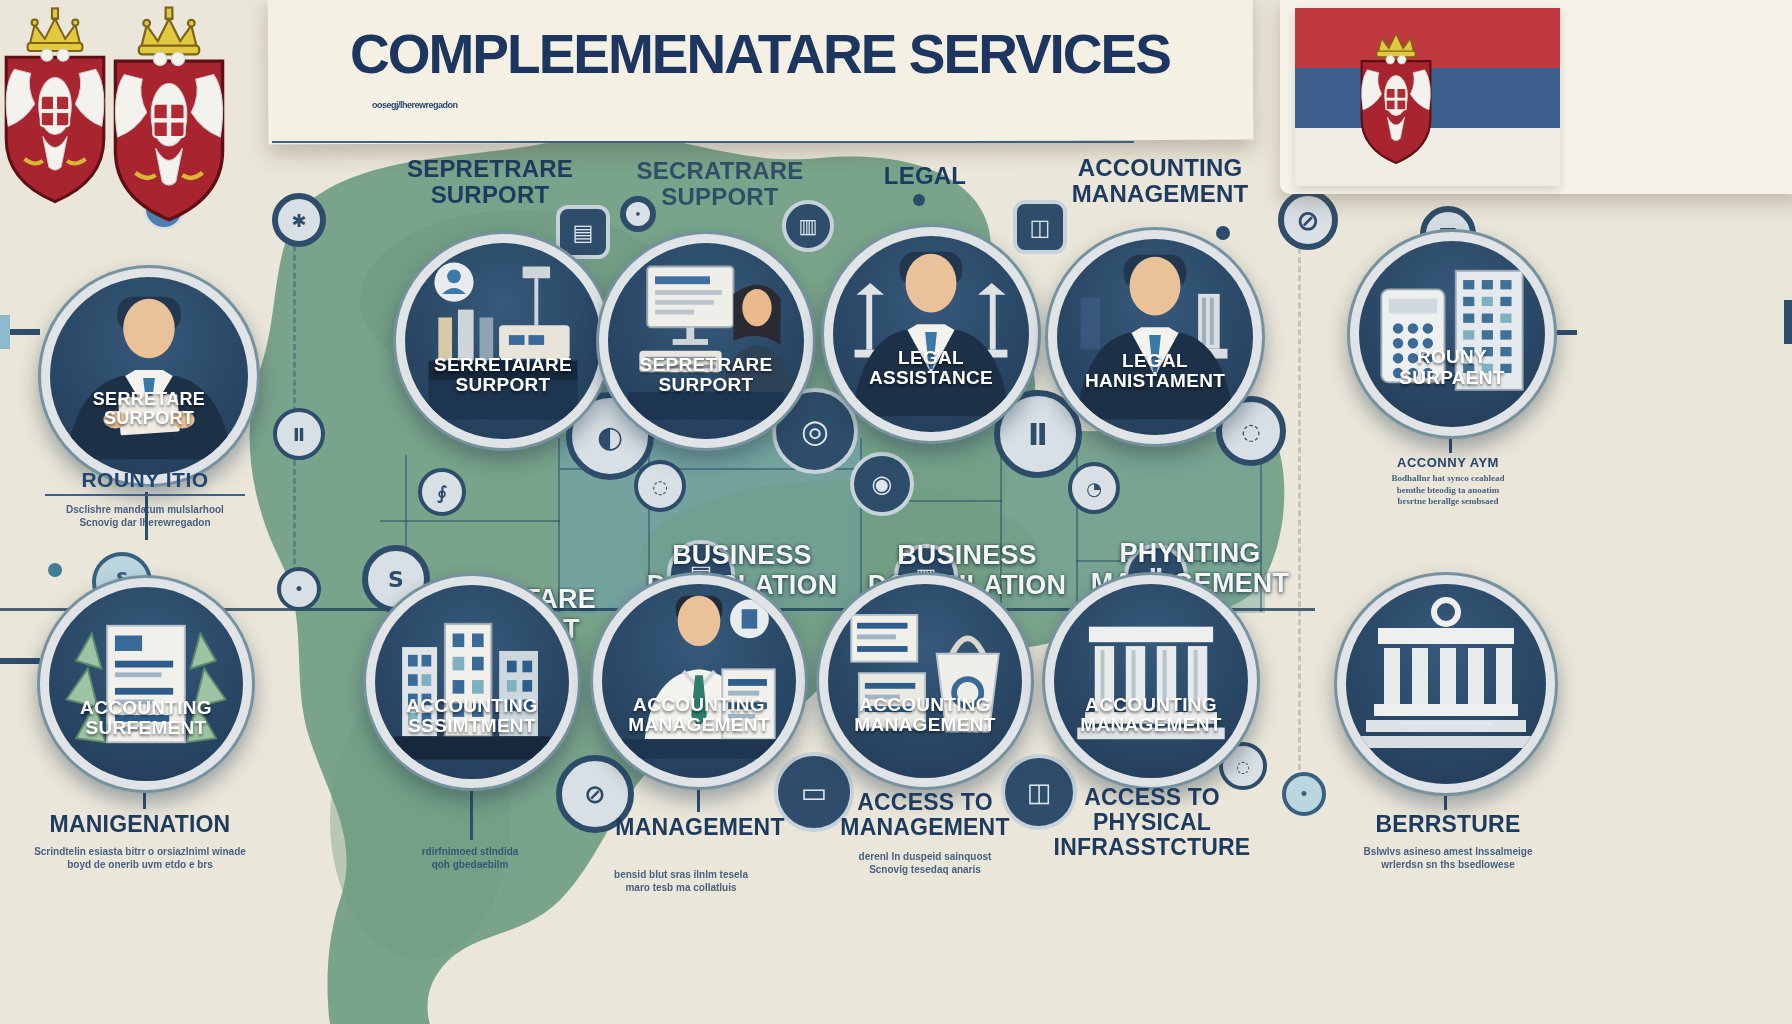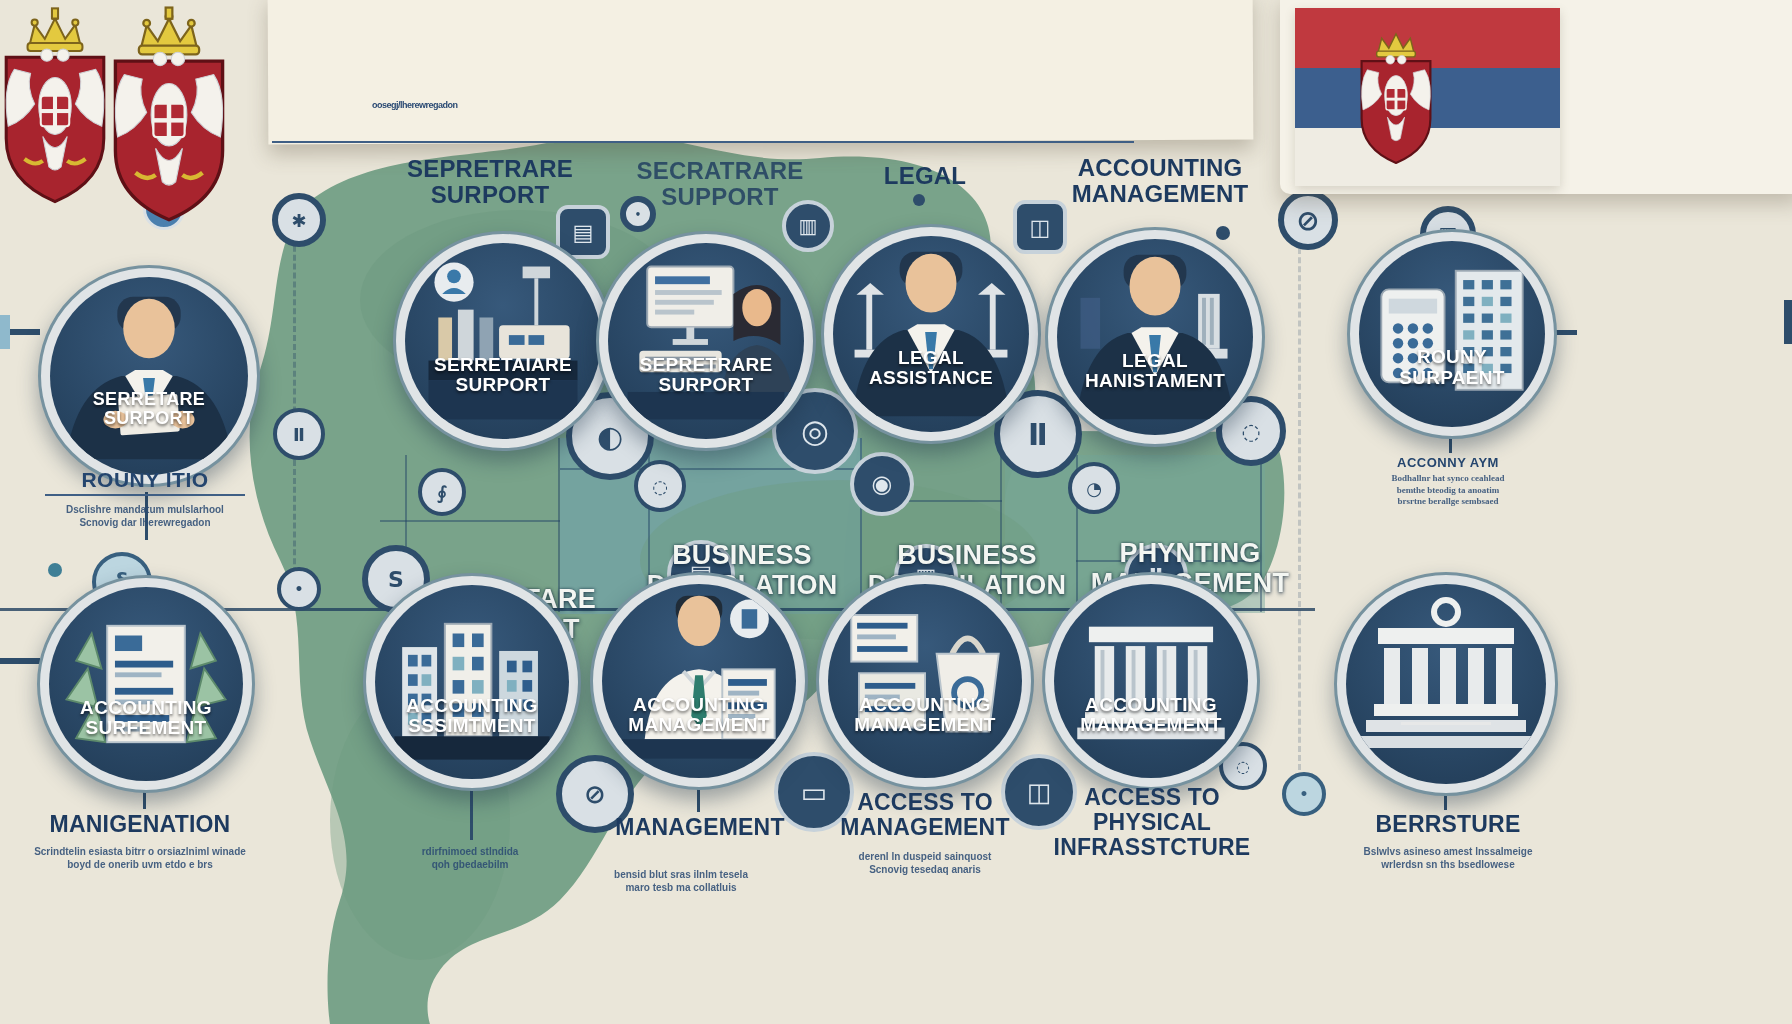--- a/index.html
+++ b/index.html
@@ -146,20 +146,21 @@
       <path d="M48,128 Q60,150 72,128 L66,158 Q60,164 54,158 Z"></path>
     </g>
     <rect x="46" y="88" width="28" height="30" rx="3" fill="#b02a34" stroke="#f4f2ec" stroke-width="2"></rect>
     <rect x="58" y="88" width="4" height="30" fill="#f4f2ec"></rect>
     <rect x="46" y="101" width="28" height="4" fill="#f4f2ec"></rect>
     <path d="M30,150 Q40,158 48,152" stroke="#d8b832" stroke-width="4" fill="none"></path>
     <path d="M90,150 Q80,158 72,152" stroke="#d8b832" stroke-width="4" fill="none"></path>
   </svg>
 
   <div class="header-card"></div>
+  <div class="title">COMPLEEMENATARE SERVICES</div>
   <div class="sub-garble">oosegj/lherewregadon</div>
   <div class="divider"></div>
 
   <div class="flag-card"></div>
   <div class="abs" style="left:1295px;top:8px;width:265px;height:178px;z-index:5;box-shadow:0 4px 10px rgba(90,80,60,.2);">
     <div class="flag-stripe" style="top:0;background:#c0393f;"></div>
     <div class="flag-stripe" style="top:60px;background:#3c5f8e;"></div>
     <div class="flag-stripe" style="top:120px;height:58px;background:#efece3;"></div>
     <svg style="position:absolute;left:58px;top:14px;" width="86" height="150" viewBox="0 0 120 200">
       <g fill="#e3c93f" stroke="#7d641c" stroke-width="2">

